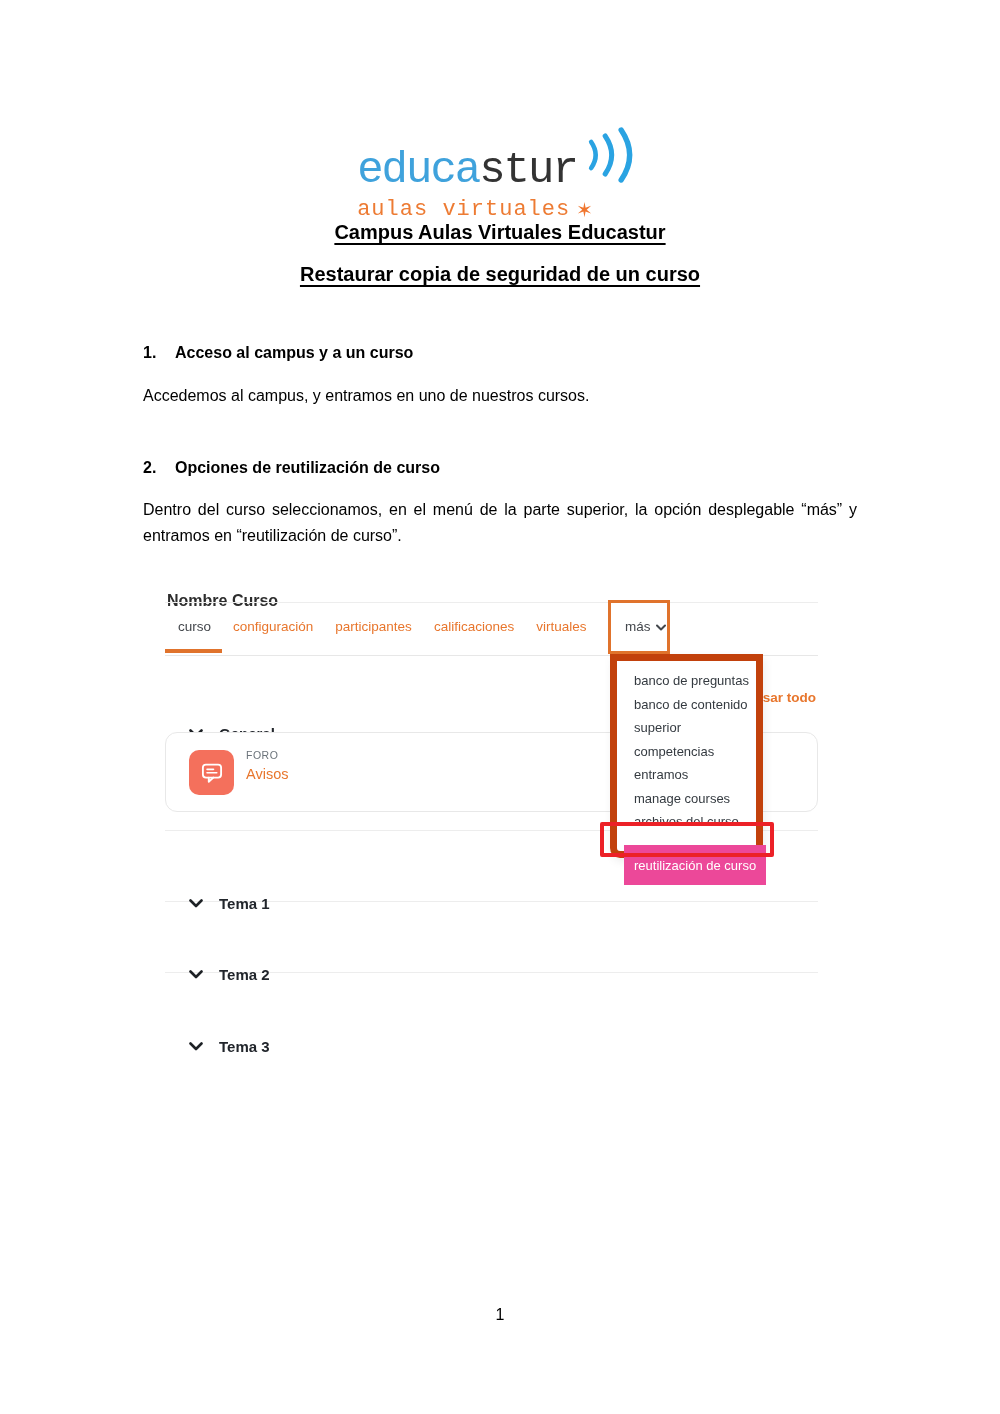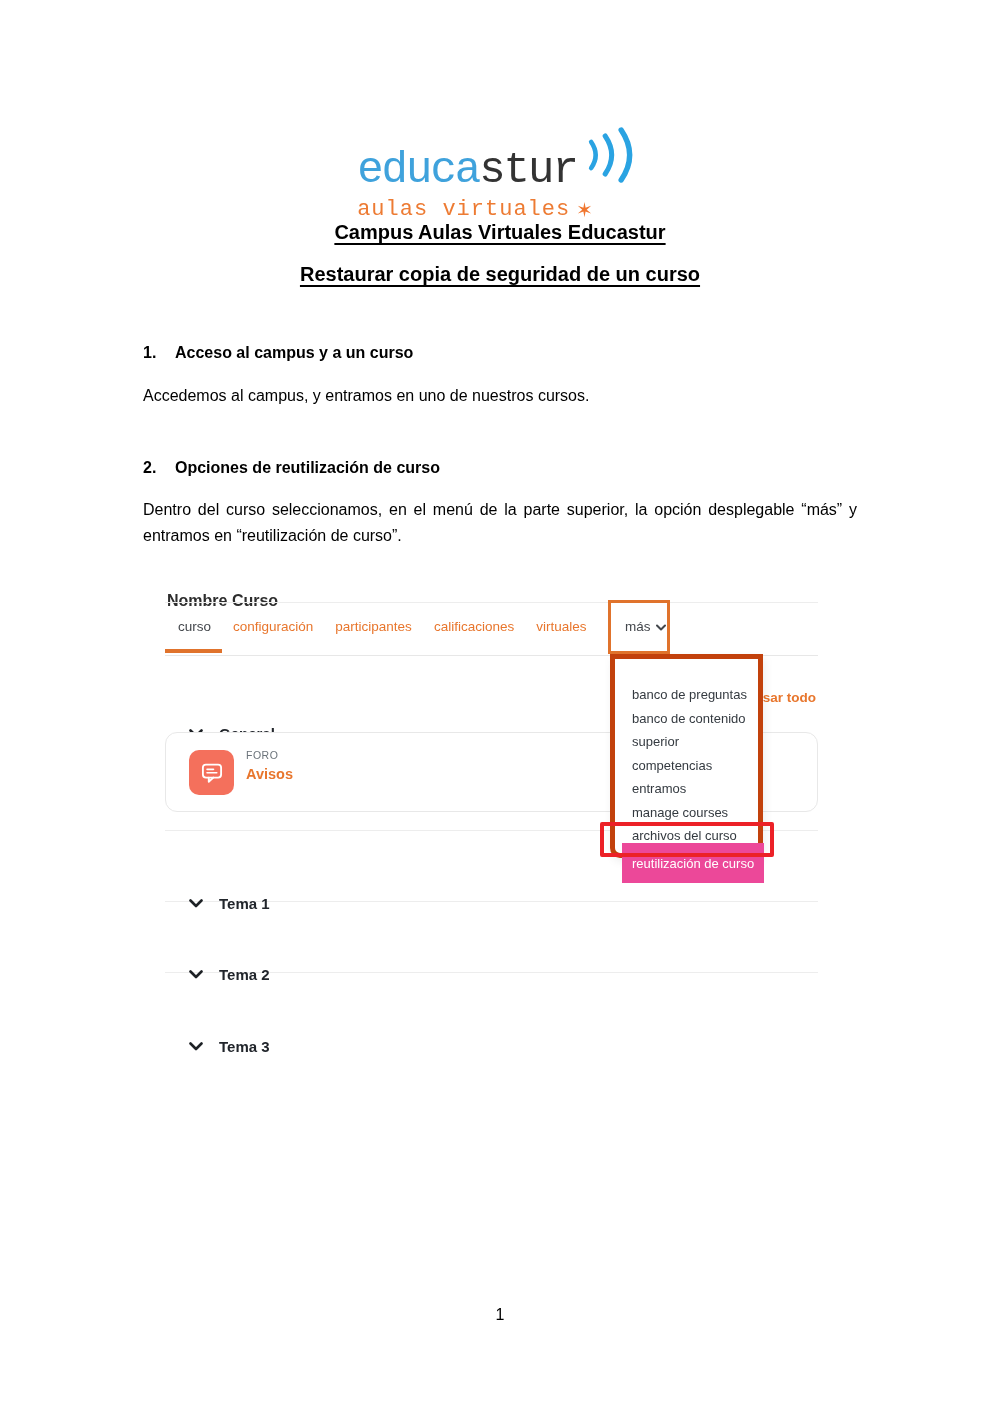--- a/index.html
+++ b/index.html
@@ -51,25 +51,25 @@
   .section-label { font-size:15px; font-weight:700; color:#21252b; }
   .row-general { top:119px; }
   .row-tema1 { top:289px; }
   .row-tema2 { top:360px; }
   .row-tema3 { top:432px; }
   .activity-card { position:absolute; left:0; top:162px; width:653px; height:80px;
           border:1px solid #e8e8e8; border-radius:12px; box-sizing:border-box; background:#fff; }
   .forum-iconbox { position:absolute; left:23px; top:17px; width:45px; height:45px;
           background:#F4705C; border-radius:10px; display:flex; align-items:center; justify-content:center; }
   .forum-type { position:absolute; left:80px; top:16px; font-size:10.5px; letter-spacing:.5px; color:#6b737a; }
-  .forum-name { position:absolute; left:80px; top:33px; font-size:14.5px; font-weight:700; color:#E8762D; cursor:pointer; }
+  .forum-name { position:absolute; left:80px; top:33px; font-size:14.5px; font-weight:400; color:#E8762D; cursor:pointer; }
   .d1 { top:260px; } .d2 { top:331px; } .d3 { top:402px; }
   .dropdown { position:absolute; left:445px; top:84px; width:153px; height:204px; box-sizing:border-box;
-          background:#fff; border:5px solid #c2410c; border-radius:0 0 10px 10px;
-          box-shadow:2px 4px 10px rgba(0,0,0,.07); z-index:5; padding-top:24px; }
+          background:#fff; border:7px solid #c2410c; border-radius:0 0 10px 10px;
+          box-shadow:2px 4px 10px rgba(0,0,0,.07); z-index:5; padding-top:8px; }
   .menu-item { height:23.5px; display:flex; align-items:center; padding-left:17px;
           font-size:13px; color:#343a40; cursor:pointer; white-space:nowrap; }
   .menu-item-highlight { position:absolute; left:7px; top:184px; width:142px; height:40px;
           background:#ec4899; color:#ffffff; font-size:13px; display:flex; align-items:center;
           padding-left:10px; box-sizing:border-box; cursor:pointer; white-space:nowrap; }
   .red-box { position:absolute; left:435px; top:252px; width:174px; height:35px;
           border:4px solid #EC2127; box-sizing:border-box; border-radius:2px; z-index:6; }
 </style>
 </head>
 <body>

